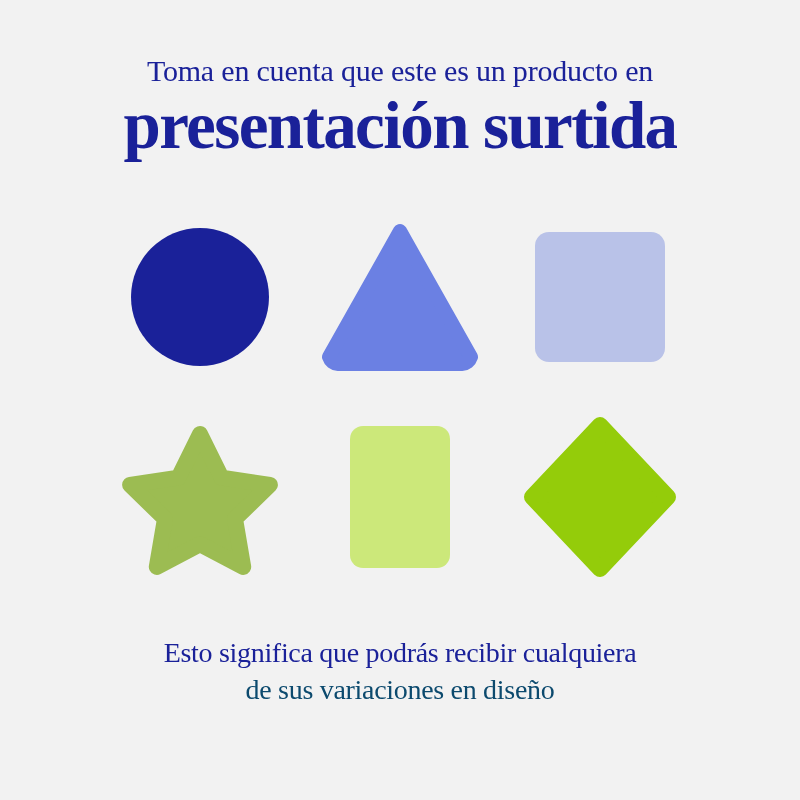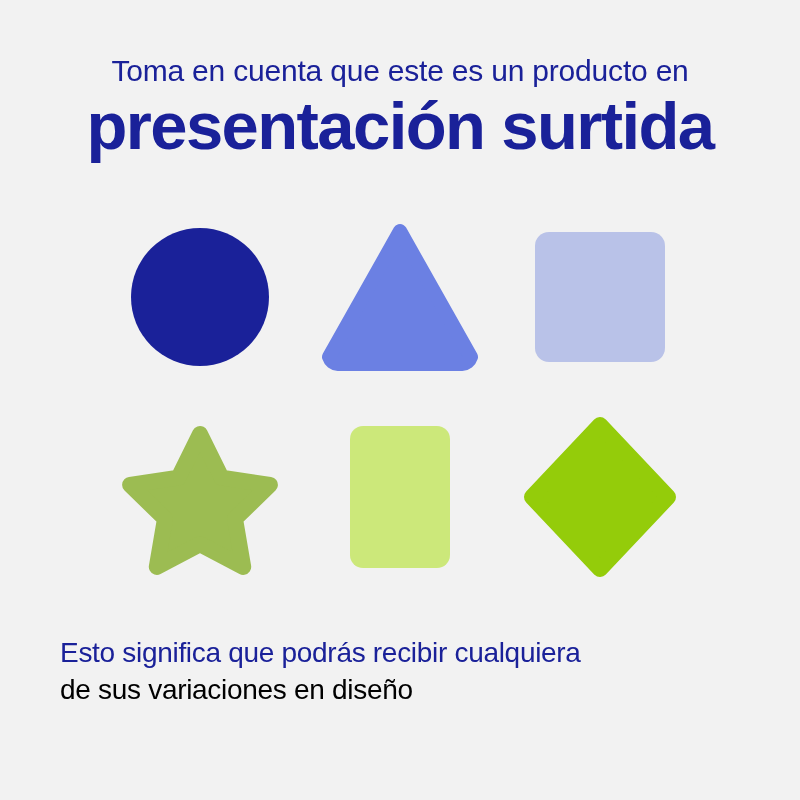--- a/index.html
+++ b/index.html
@@ -16,20 +16,21 @@
 
   #stage {
     position: relative;
     width: 800px;
     height: 796px;
     background: #f2f2f2;
     box-sizing: border-box;
     display: flex;
     flex-direction: column;
     align-items: center;
+    font-family: Liberation Serif, serif;
   }
 
   
   .heading-block {
     margin-top: 56px;
     width: 700px;
     text-align: center;
     line-height: 1.0;
   }
   .heading-line-1 {
@@ -68,21 +69,21 @@
     display: flex;
     align-items: center;
     justify-content: center;
   }
   .shape-cell svg { display: block; overflow: visible; }
 
   
   .footer-block {
     margin-top: 38px;
     width: 680px;
-    text-align: left;
+    text-align: center;
   }
   .footer-line {
     display: block;
     color: #1a2199;
     font-size: 28px;
     font-weight: 400;
     letter-spacing: -0.3px;
     line-height: 1.32;
     white-space: nowrap;
   }
@@ -144,16 +145,16 @@
         <svg width="152" height="160" viewBox="0 0 152 160" aria-hidden="true">
           <path id="sh-diamond" d="M76 8 L144 80 L76 152 L8 80 Z" fill="#94cc0a" stroke="#94cc0a" stroke-width="16" stroke-linejoin="round"></path>
         </svg>
       </span>
     </div>
 
   </div>
 
   <div class="footer-block">
     <span class="footer-line" style="color: rgb(26, 33, 153);">Esto significa que podrás recibir cualquiera</span>
-    <span class="footer-line" style="color: #000000;">de sus variaciones en diseño</span>
+    <span class="footer-line" style="color: #0c4a6e;">de sus variaciones en diseño</span>
   </div>
 
 </div>
 
 </body></html>

